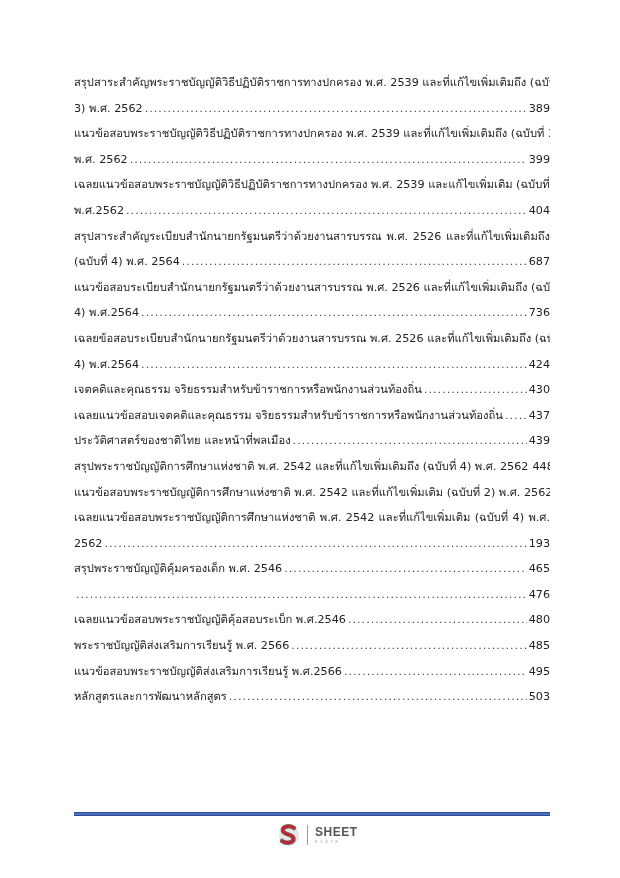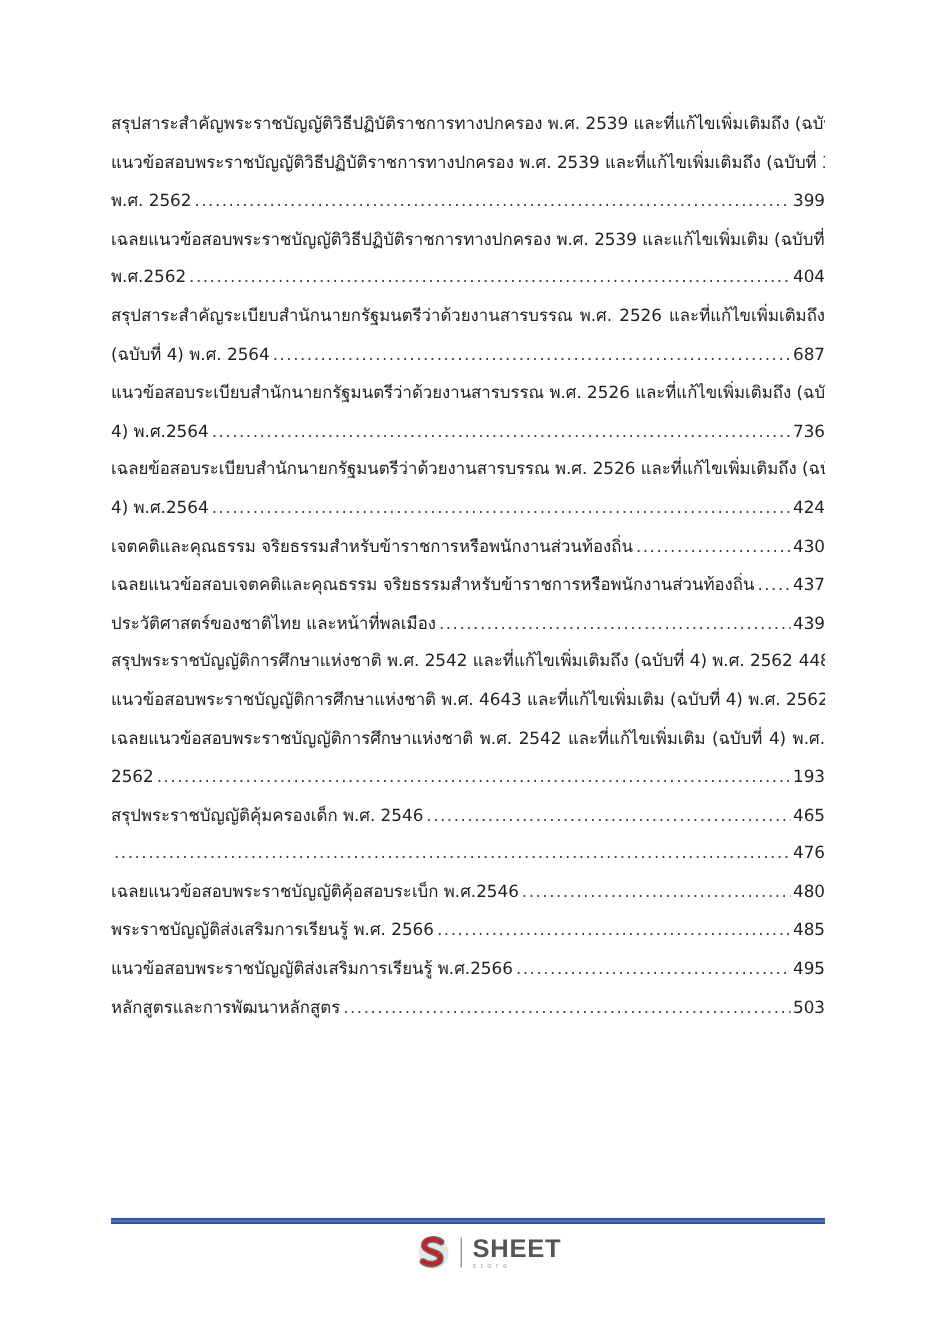--- a/index.html
+++ b/index.html
@@ -12,30 +12,35 @@
   .line.justify .txt { flex: 1 1 auto; text-align: justify; text-align-last: justify; }
   .dots { flex: 1 1 auto; overflow: hidden; white-space: nowrap; margin: 0 2px; letter-spacing: 1px; color: #444; }
   .dots::before { content: "......................................................................................................................................................................................................"; }
   .page { flex: 0 0 auto; text-align: right; }
   .footer-rule { position: absolute; left: 74px; width: 476px; top: 812px; height: 4px;
                  background: #4a6fbd; border-top: 1px solid #2e4f95; border-bottom: 1px solid #2e4f95; box-sizing: border-box; }
   .logo { position: absolute; left: 278px; top: 823px; display: flex; align-items: center; gap: 4px; }
   .logo-mark { width: 22px; height: 24px; }
   .logo-sep { width: 1px; height: 20px; background: #999; margin: 0 3px; }
   .logo-text { display: flex; flex-direction: column; line-height: 1; }
-  .logo-main { font-family: "Liberation Sans", sans-serif; font-weight: bold; font-size: 17px; color: #555; letter-spacing: 0.5px; }
+  .logo-main { font-family: "Liberation Sans", sans-serif; font-weight: bold; font-size: 12px; color: #555; letter-spacing: 0.5px; }
   .logo-sub { font-family: "Liberation Sans", sans-serif; font-size: 5px; color: #aaa; letter-spacing: 3px; margin-top: 1px; }
 </style>
 </head>
 <body>
 
 <div class="toc" id="toc">
     <div class="entry">
       <div class="line justify">
         <span class="txt">สรุปสาระสำคัญพระราชบัญญัติวิธีปฏิบัติราชการทางปกครอง พ.ศ. 2539 และที่แก้ไขเพิ่มเติมถึง (ฉบับที่</span>
+      </div>
+      <div class="line">
+        <span class="txt">3) พ.ศ. 2562</span>
+        <span class="dots"></span>
+        <span class="page">389</span>
       </div>
     </div>
     <div class="entry">
       <div class="line justify">
         <span class="txt">แนวข้อสอบพระราชบัญญัติวิธีปฏิบัติราชการทางปกครอง พ.ศ. 2539 และที่แก้ไขเพิ่มเติมถึง (ฉบับที่ 3)</span>
       </div>
       <div class="line">
         <span class="txt">พ.ศ. 2562</span>
         <span class="dots"></span>
         <span class="page">399</span>
@@ -104,21 +109,21 @@
     </div>
     <div class="entry">
       <div class="line">
         <span class="txt">สรุปพระราชบัญญัติการศึกษาแห่งชาติ พ.ศ. 2542 และที่แก้ไขเพิ่มเติมถึง (ฉบับที่ 4) พ.ศ. 2562</span>
         <span class="dots"></span>
         <span class="page">448</span>
       </div>
     </div>
     <div class="entry">
       <div class="line justify">
-        <span class="txt">แนวข้อสอบพระราชบัญญัติการศึกษาแห่งชาติ พ.ศ. 4643 และที่แก้ไขเพิ่มเติม (ฉบับที่ 4) พ.ศ. 2562</span>
+        <span class="txt">แนวข้อสอบพระราชบัญญัติการศึกษาแห่งชาติ พ.ศ. 2542 และที่แก้ไขเพิ่มเติม (ฉบับที่ 2) พ.ศ. 2562</span>
       </div>
     </div>
     <div class="entry">
       <div class="line justify">
         <span class="txt">เฉลยแนวข้อสอบพระราชบัญญัติการศึกษาแห่งชาติ พ.ศ. 2542 และที่แก้ไขเพิ่มเติม (ฉบับที่ 4) พ.ศ.</span>
       </div>
       <div class="line">
         <span class="txt">2562</span>
         <span class="dots"></span>
         <span class="page">193</span>

